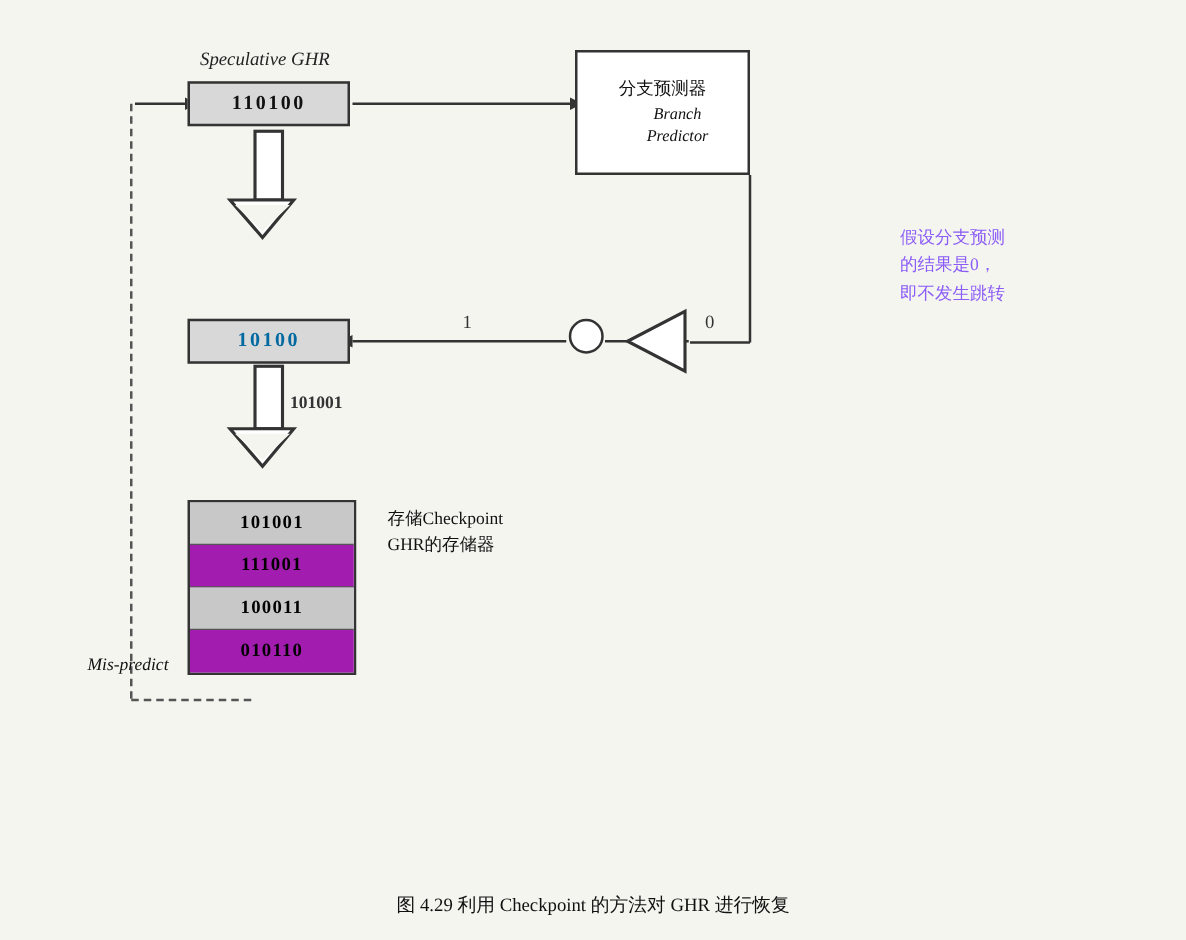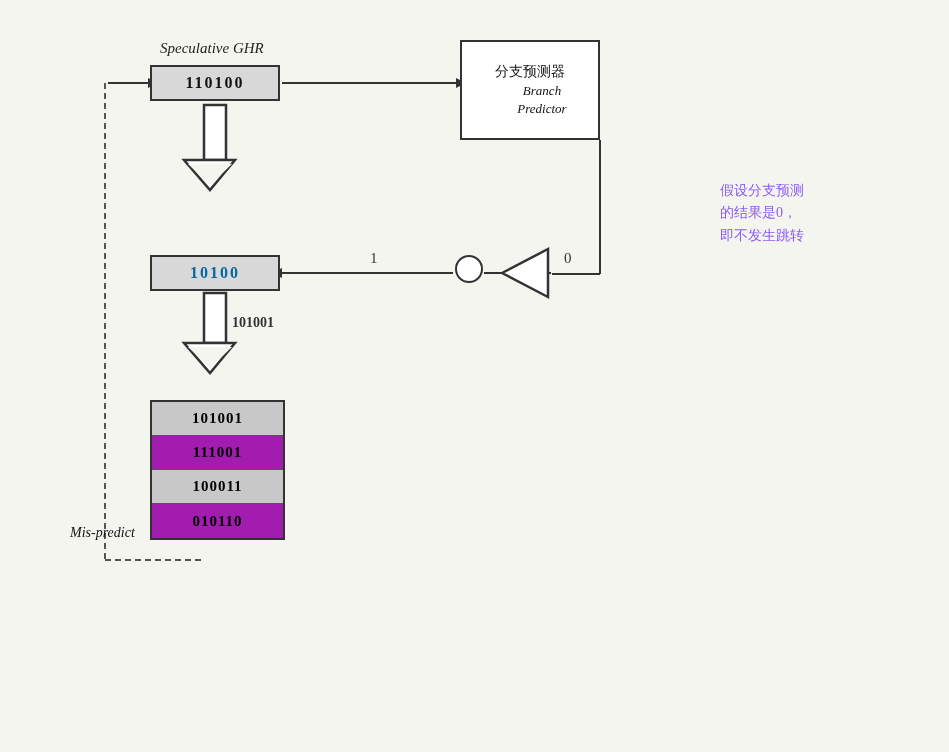--- a/index.html
+++ b/index.html
@@ -297,18 +297,23 @@
       <span>即不发生跳转</span>
     </div>
 
     <div class="checkpoint-table">
       <div class="checkpoint-row shaded">101001</div>
       <div class="checkpoint-row white">111001</div>
       <div class="checkpoint-row shaded">100011</div>
       <div class="checkpoint-row white">010110</div>
     </div>
 
+    <div class="checkpoint-label">
+      <span>存储Checkpoint</span><br>
+      <span>GHR的存储器</span>
+    </div>
 
     <div class="mis-predict-label">Mis-predict</div>
 
   </div>
 
+  <div class="caption">图 4.29    利用 Checkpoint 的方法对 GHR 进行恢复</div>
 </div>
 
 </body></html>

